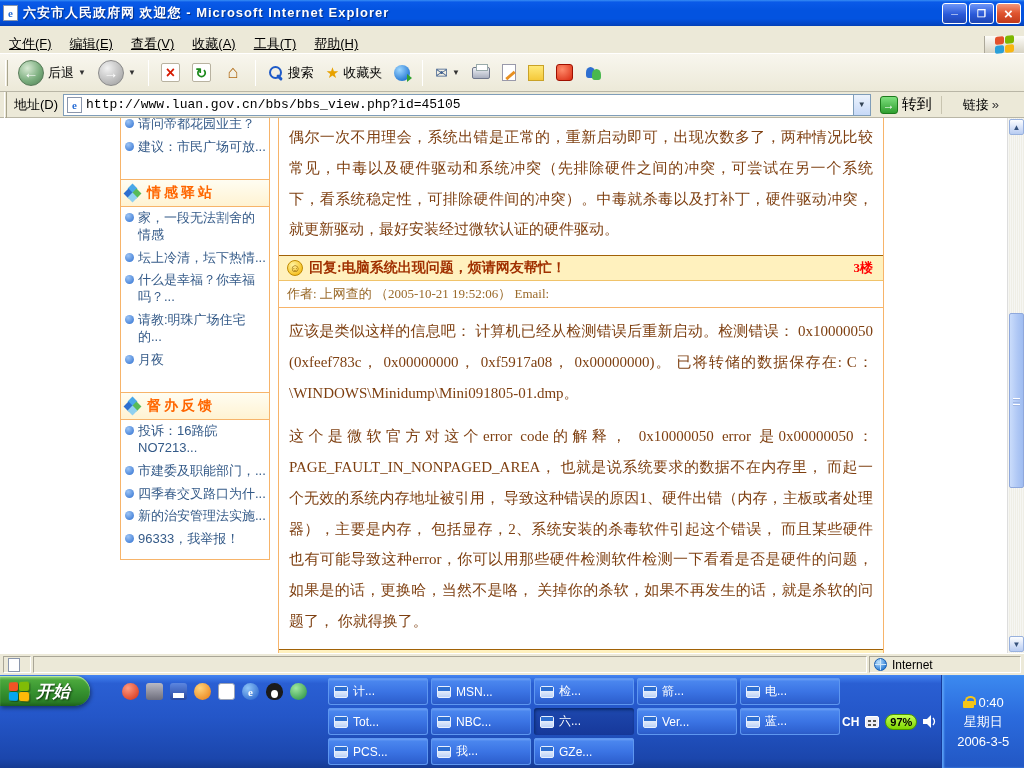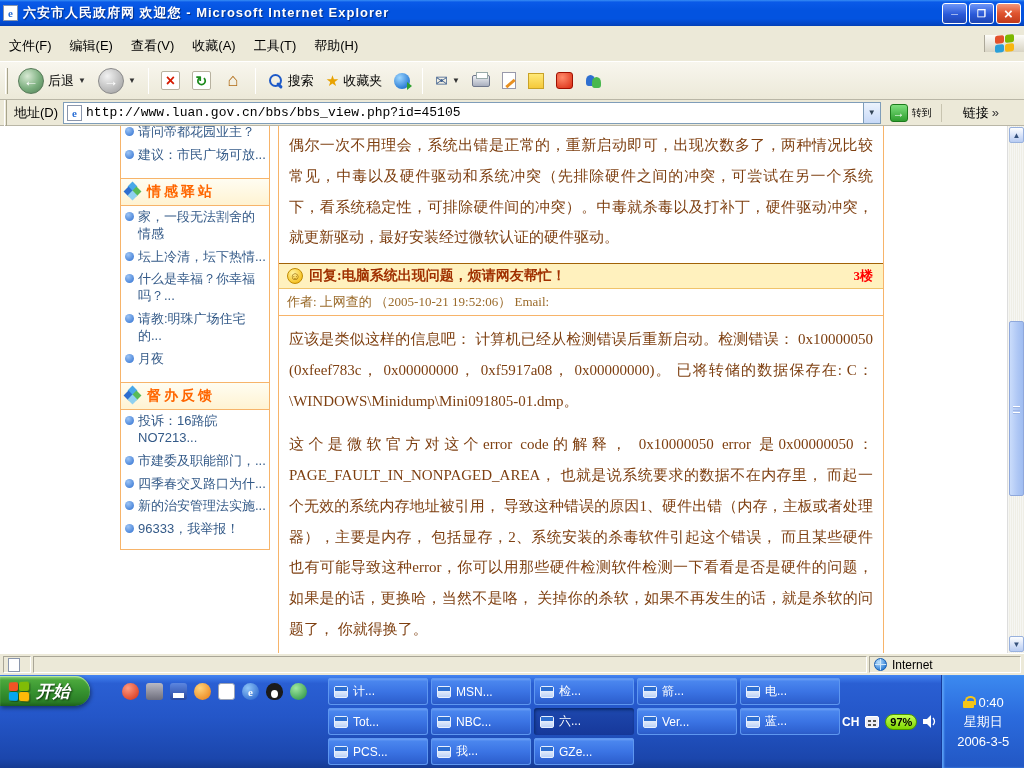--- a/index.html
+++ b/index.html
@@ -18,21 +18,21 @@
   .win-btns { display:flex; gap:2px; }
   .win-btn { width:25px; height:21px; border-radius:3px; border:1px solid #fff; color:#fff;
     display:flex; align-items:center; justify-content:center; font-size:12px; font-weight:bold;
     background:linear-gradient(180deg,#6E96F8,#2A59D8 55%,#1E46B4); }
   .win-btn.min::before { content:"_"; margin-top:-8px; }
   .win-btn.max::before { content:"❒"; font-size:10px; }
   .win-btn.close { background:linear-gradient(180deg,#F3977B,#E05530 48%,#C13A1B); }
   .win-btn.close::before { content:"×"; font-size:15px; }
 
   
-  .menubar { height:36px; display:flex; align-items:center; background:#ECE9D8; border-bottom:1px solid #fff; }
+  .menubar { height:28px; display:flex; align-items:flex-end; background:#ECE9D8; border-bottom:1px solid #fff;text-decoration:underline; }
   .menu-item { padding:4px 9px 0; font-size:13px; color:#000; }
   .menu-logo { margin-left:auto; width:40px; border-left:1px solid #ACA899;
     display:flex; align-items:center; justify-content:center; background:linear-gradient(180deg,#FDFCF8,#D8D4C4); }
   .flag { width:19px; height:17px; display:grid; grid-template:1fr 1fr / 1fr 1fr; gap:1px; transform:skewY(-6deg); }
   .flag i { border-radius:2px; }
   .flag i:nth-child(1){ background:#E3512B; } .flag i:nth-child(2){ background:#7DB700; }
   .flag i:nth-child(3){ background:#2A9FD8; } .flag i:nth-child(4){ background:#F8B611; }
 
   
   .toolbar { height:38px; display:flex; align-items:center; gap:4px; padding:9px 5px;
@@ -76,37 +76,37 @@
 
   
   .addressbar { height:26px; display:flex; align-items:center; gap:5px; padding:1px 4px;
     background:#ECE9D8; border-bottom:1px solid #B9B6A6; }
   .addr-label { font-size:13px; white-space:nowrap; }
   .addr-input { flex:1; height:22px; background:#fff; border:1px solid #7F9DB9; display:flex; align-items:center; gap:4px; padding-left:3px; }
   .addr-url { flex:1; font-family:"Liberation Mono",monospace; font-size:13px; color:#000; white-space:nowrap; overflow:hidden; }
   .addr-drop { width:17px; height:100%; border-left:1px solid #7F9DB9; display:flex; align-items:center;
     justify-content:center; background:linear-gradient(#ECF3FD,#C7D9F7); font-size:8px; color:#345; }
   .addr-drop::before { content:"▼"; }
-  .go-btn { display:flex; align-items:center; gap:4px; font-size:10px; padding:1px 4px; white-space:nowrap; }
+  .go-btn { display:flex; align-items:center; gap:4px; font-size:15px; padding:1px 4px; white-space:nowrap; }
   .go-icon { width:18px; height:18px; border-radius:3px; background:linear-gradient(#7EE07E,#2F9E2F);
     border:1px solid #1C7A1C; color:#fff; display:flex; align-items:center; justify-content:center; font-size:12px; }
   .go-icon::before { content:"→"; }
   .links-area { display:flex; align-items:center; gap:3px; font-size:13px; padding:0 21px; border-left:1px solid #C8C4B0; white-space:nowrap; }
   .chev::before { content:"»"; color:#333; }
 
   
   .content { flex:1; position:relative; background:#fff; overflow:hidden; }
   .page-wrap { position:absolute; left:120px; top:0; display:flex; gap:8px; }
 
   .sidebar { width:150px; background:#fff; border:1px solid #F7B46A; border-top:none; padding-bottom:8px; align-self:flex-start; }
   .side-item { display:flex; align-items:flex-start; gap:4px; padding:3px 2px 3px 4px; font-size:13px; color:#345A88; line-height:1.3; }
   .side-item.partial { margin-top:-5px; }
   .bullet { width:9px; height:9px; border-radius:50%; flex:none; margin-top:3px;
     background:radial-gradient(circle at 35% 30%,#9CC4F5,#2E6FD0); }
-  .side-header { display:flex; gap:6px; padding:4px; margin-top:11px;
+  .side-header { display:flex; align-items:center; gap:6px; padding:4px; margin-top:20px;
     border-top:1px solid #F7B46A; border-bottom:1px solid #F7B46A;
     background:linear-gradient(180deg,#FFFDF2,#FFF3D2); color:#FF6600; font-weight:bold; font-size:14px; letter-spacing:3px; }
   .quad { width:16px; height:16px; position:relative; flex:none; letter-spacing:0; }
   .quad i { position:absolute; width:7px; height:7px; transform:rotate(45deg); }
   .quad i:nth-child(1){ left:4px; top:0;  background:#49A8E8; }
   .quad i:nth-child(2){ left:0;  top:5px; background:#2E6FD0; }
   .quad i:nth-child(3){ left:8px; top:5px; background:#57BB57; }
   .quad i:nth-child(4){ left:4px; top:9px; background:#8FD0F0; }
 
   .main { width:606px; background:#fff; border:1px solid #F7B46A; border-top:none; align-self:flex-start;

